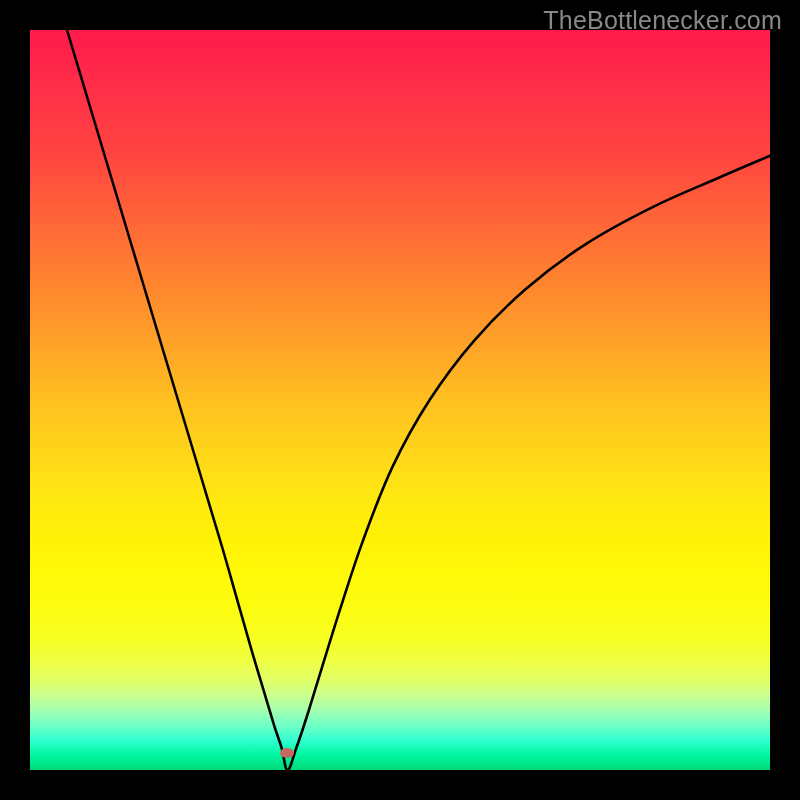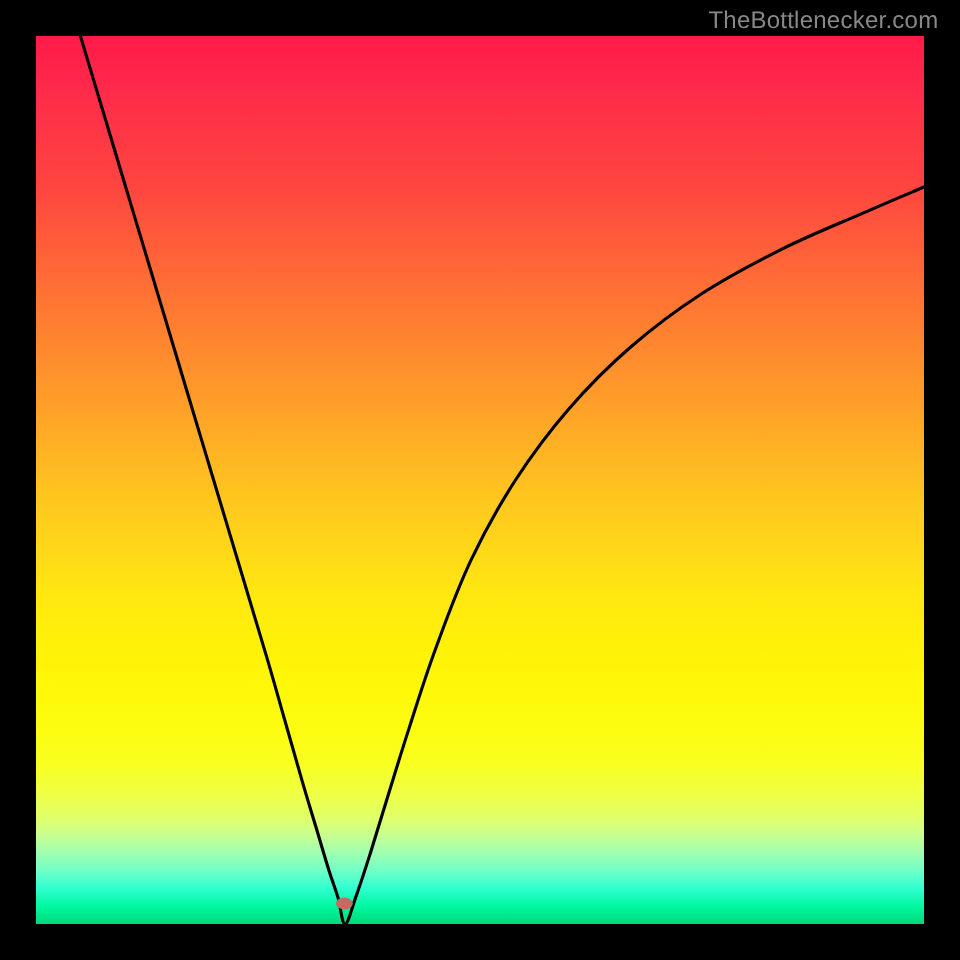--- a/index.html
+++ b/index.html
@@ -56,21 +56,21 @@
     height: 10px;
     background: #c56a60;
     border-radius: 50%;
     transform: translate(-50%, -50%);
   }
   .watermark {
     position: absolute;
     top: 6px;
     right: 18px;
     color: #888;
-    font-size: 20px;
+    font-size: 25px;
     font-family: Arial, sans-serif;
     letter-spacing: 0.2px;
   }
 </style>
 </head>
 <body>
 
 <div class="watermark">TheBottlenecker.com</div>
 
 <div class="plot-area">

